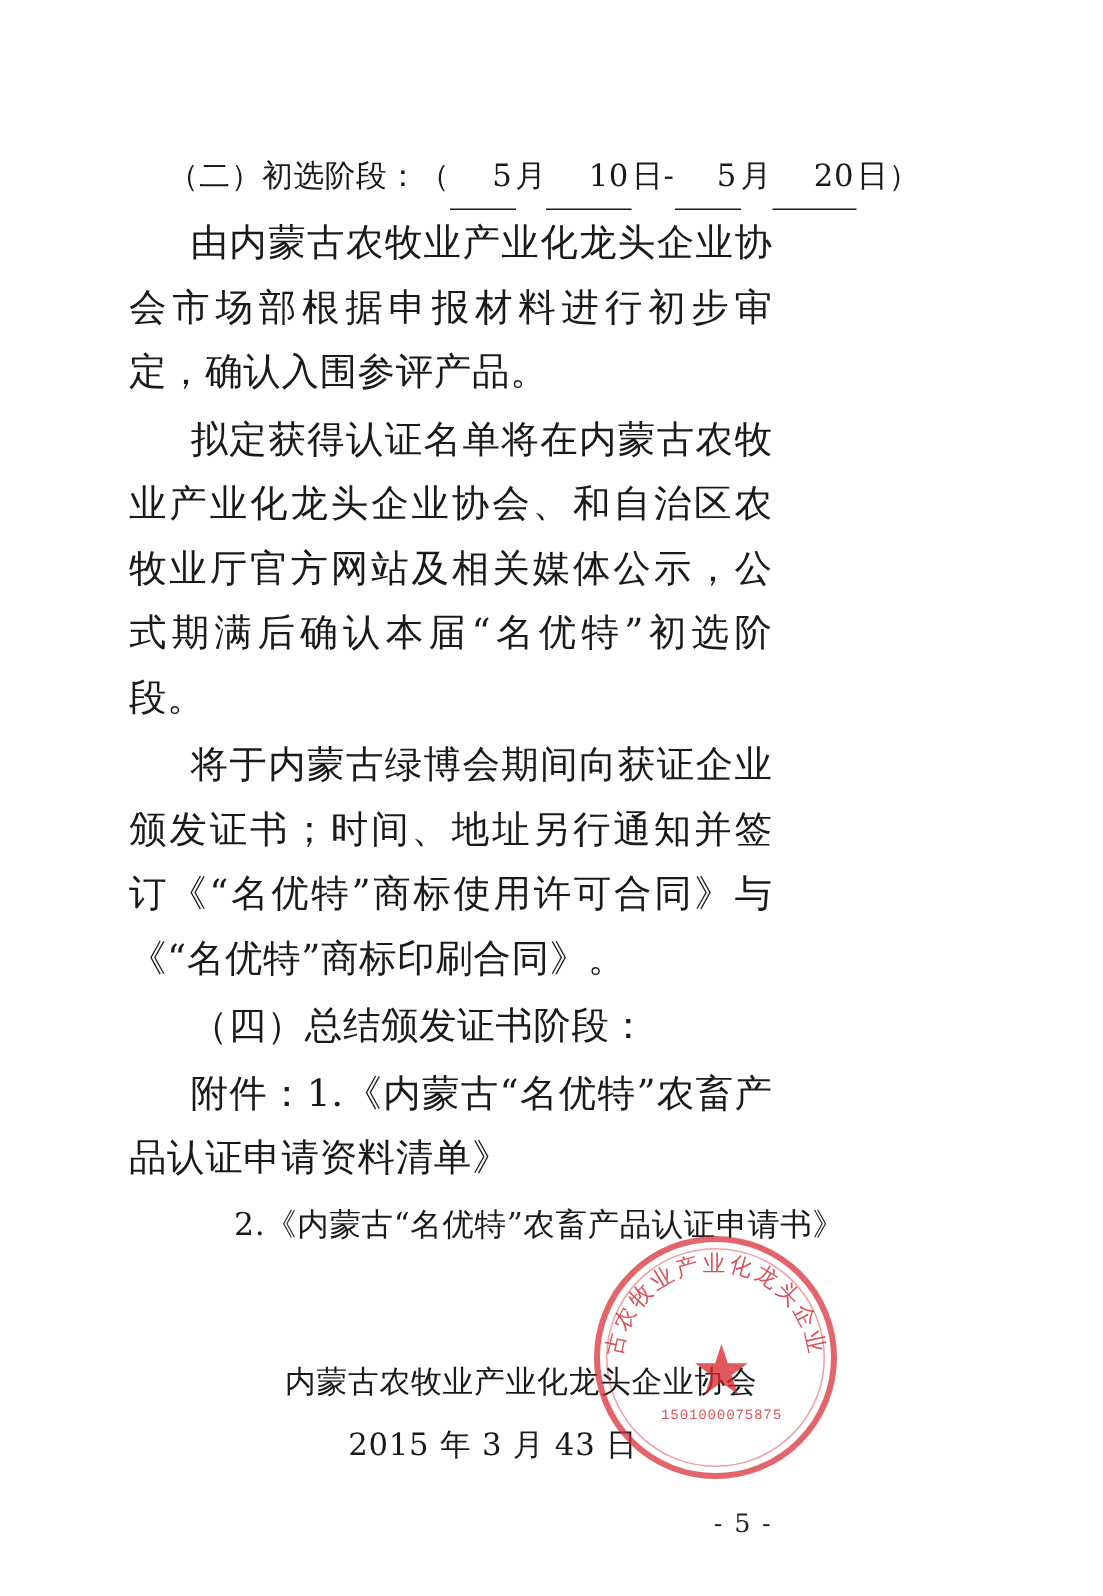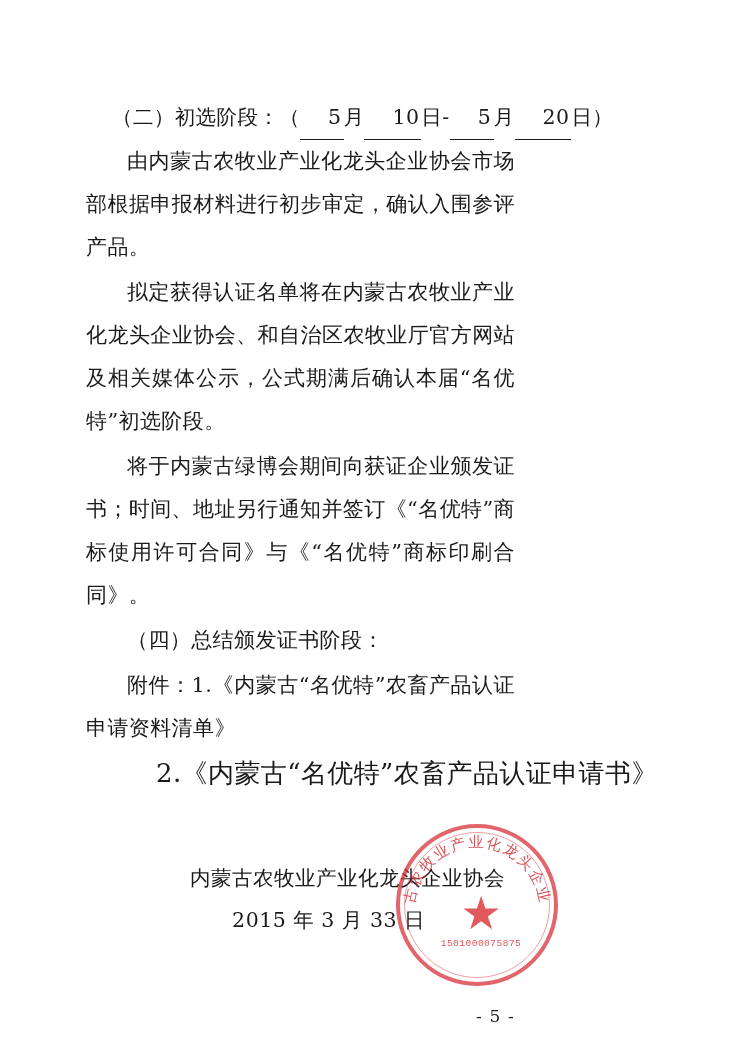--- a/index.html
+++ b/index.html
@@ -16,21 +16,21 @@
     overflow: hidden;
   }
   .page {
     position: relative;
     width: 589px;
     height: 1064px;
     box-sizing: border-box;
     padding: 96px 74px 40px 86px;
   }
   .para {
-    font-size: 21px;
+    font-size: 25px;
     line-height: 43px;
     letter-spacing: 0.4px;
     text-align: justify;
     margin: 0 0 2px 0;
     white-space: pre-wrap;
   }
   .indent {
     text-indent: 41px;
   }
   .heading-line {
@@ -43,21 +43,21 @@
   }
   .blank {
     display: inline-block;
     border-bottom: 1.3px solid #1a1a1a;
     text-align: center;
     padding: 0 2px;
   }
   .blank.w2 { min-width: 34px; }
   .blank.w3 { min-width: 40px; }
   .sub-item {
-    font-size: 26px;
+    font-size: 21px;
     line-height: 43px;
     letter-spacing: 0.4px;
     margin: 0;
     text-indent: 70px;
     white-space: nowrap;
   }
   .sign-block {
     margin-top: 62px;
     text-align: right;
     padding-right: 10px;
@@ -162,21 +162,21 @@
   <p class="para indent">将于内蒙古绿博会期间向获证企业颁发证书；时间、地址另行通知并签订《“名优特”商标使用许可合同》与《“名优特”商标印刷合同》。</p>
 
   <p class="para indent">（四）总结颁发证书阶段：</p>
 
   <p class="para indent">附件：1.《内蒙古“名优特”农畜产品认证申请资料清单》</p>
 
   <p class="sub-item">2.《内蒙古“名优特”农畜产品认证申请书》</p>
 
   <div class="sign-block">
     <div class="sign-line">内蒙古农牧业产业化龙头企业协会</div>
-    <div class="sign-date">2015 年 3 月 33 日</div>
+    <div class="sign-date">2015 年 3 月 43 日</div>
   </div>
 
   <div class="seal">
     <div class="ring"></div>
     <div class="ring2"></div>
     <svg class="arc-text" viewBox="0 0 170 170">
       <defs>
         <path id="sealArc" d="M 22,90 A 63,63 0 1 1 148,90"></path>
       </defs>
       <text>

